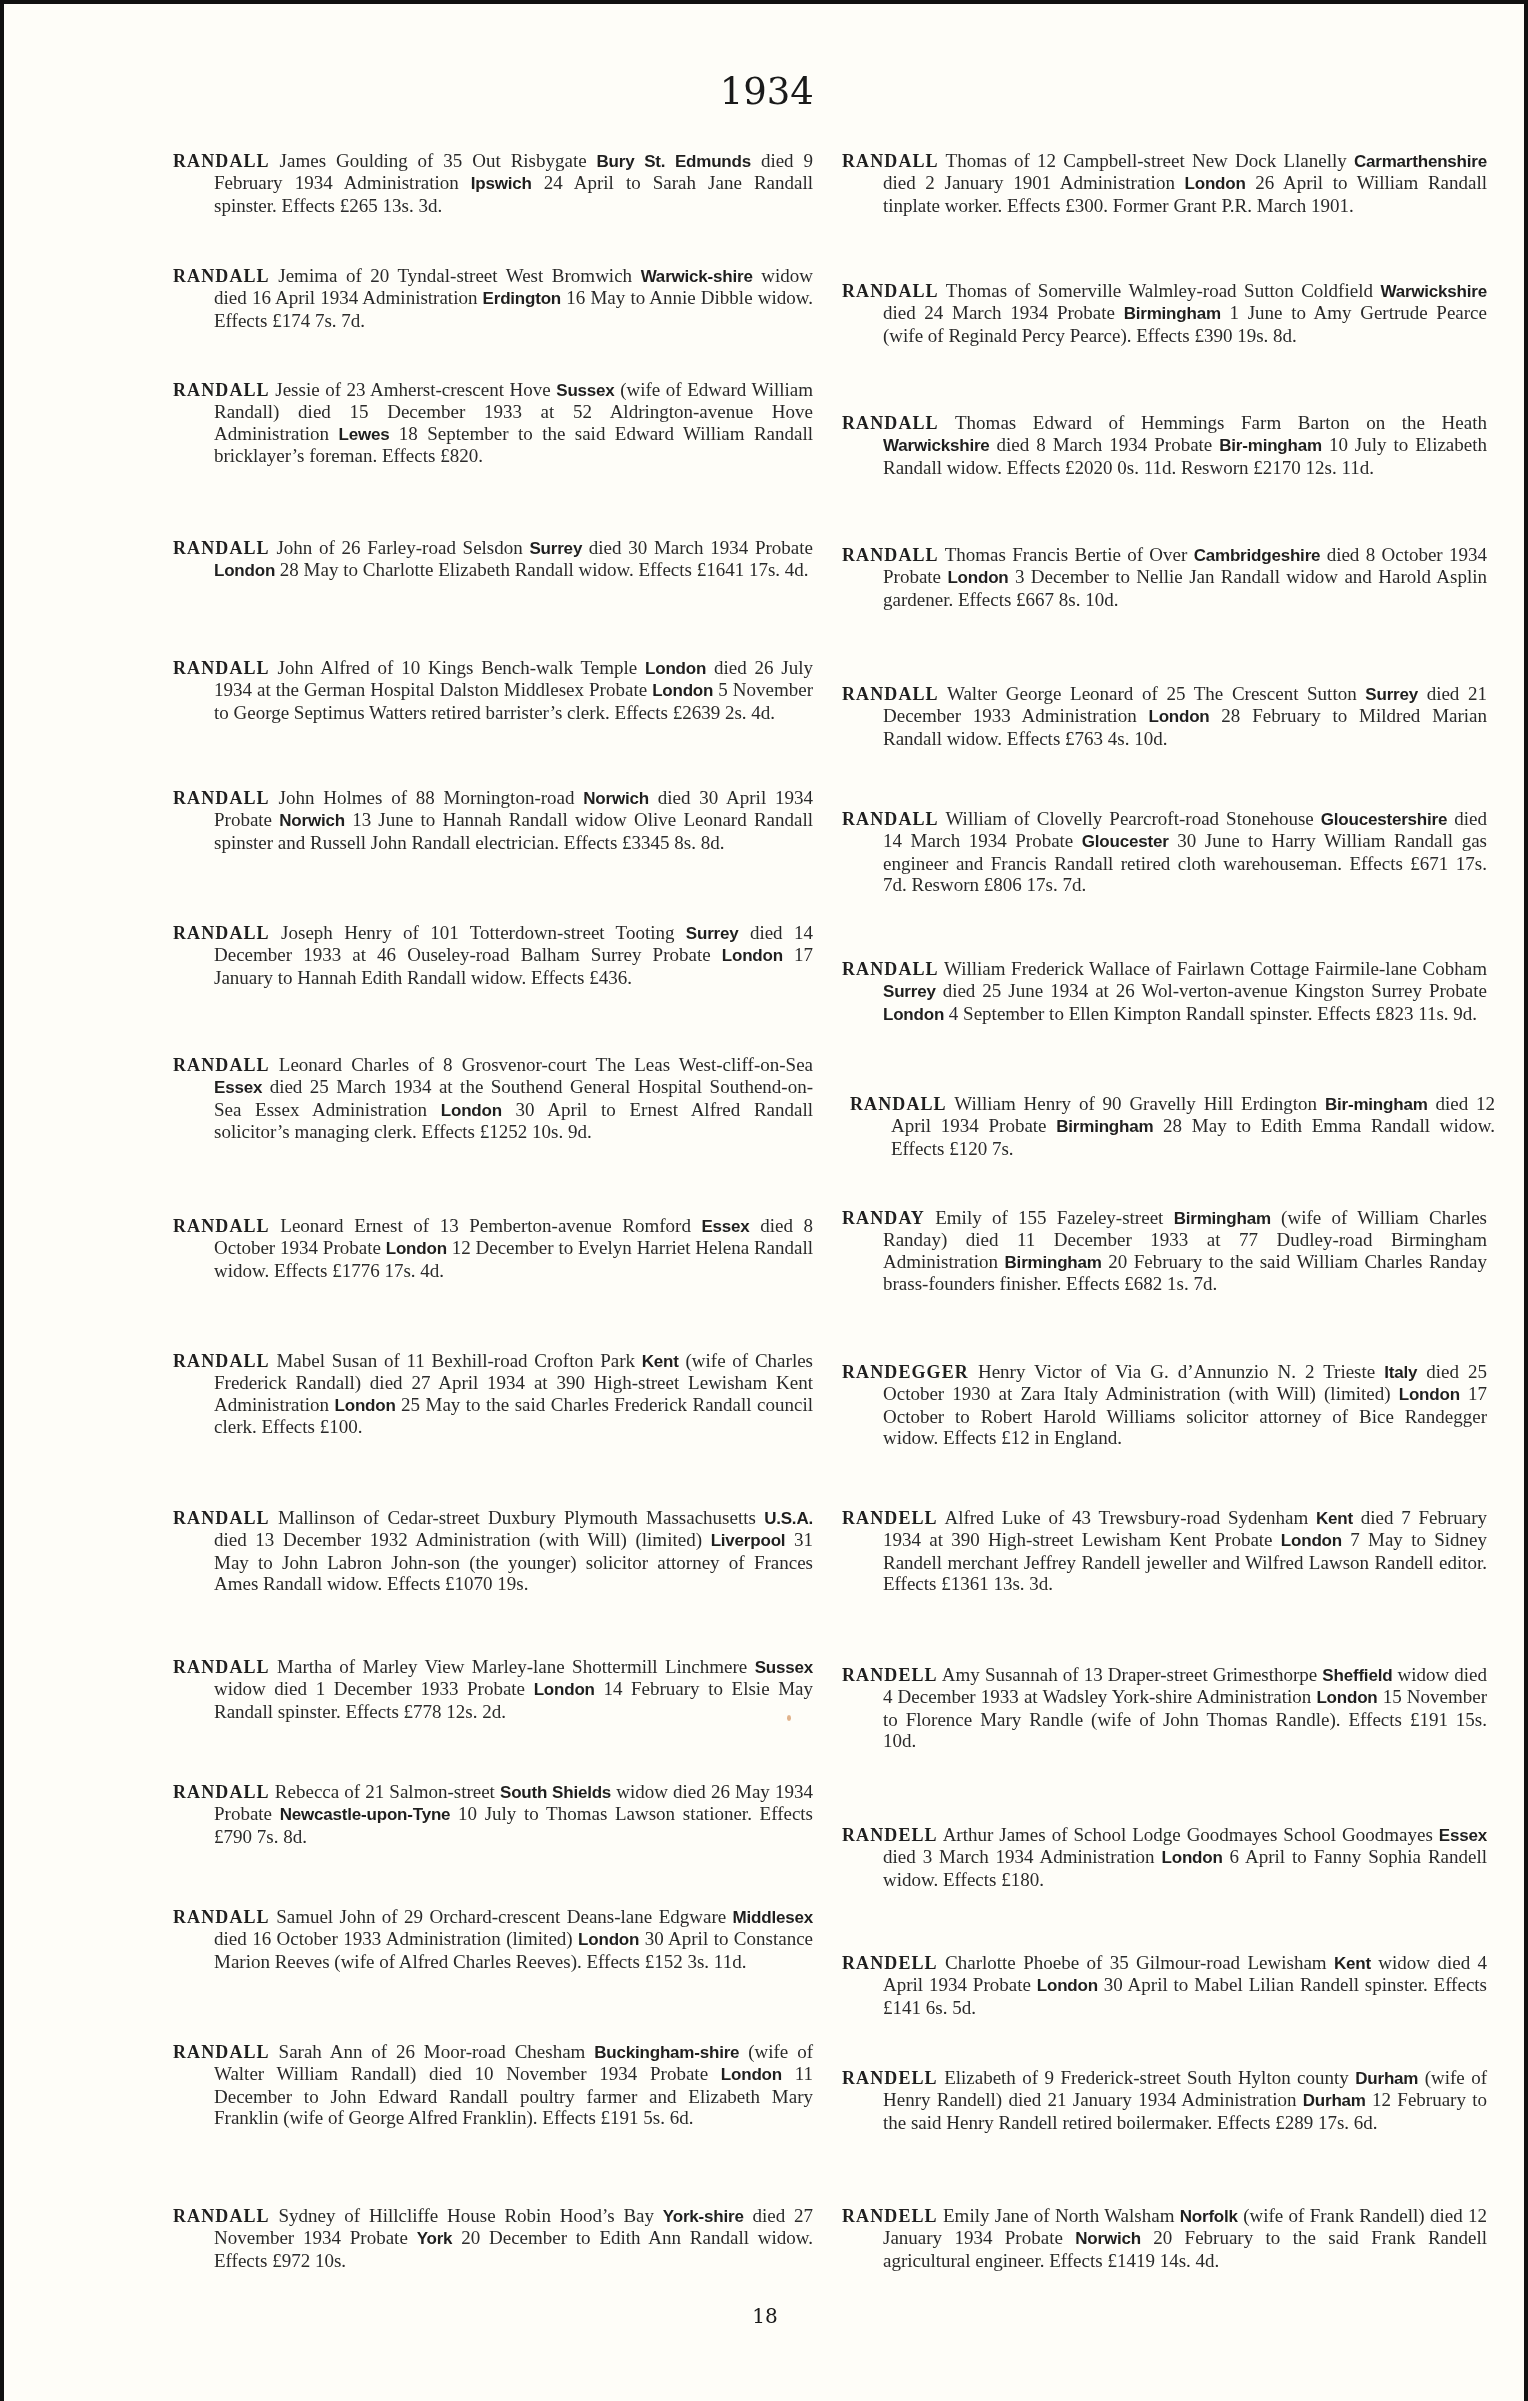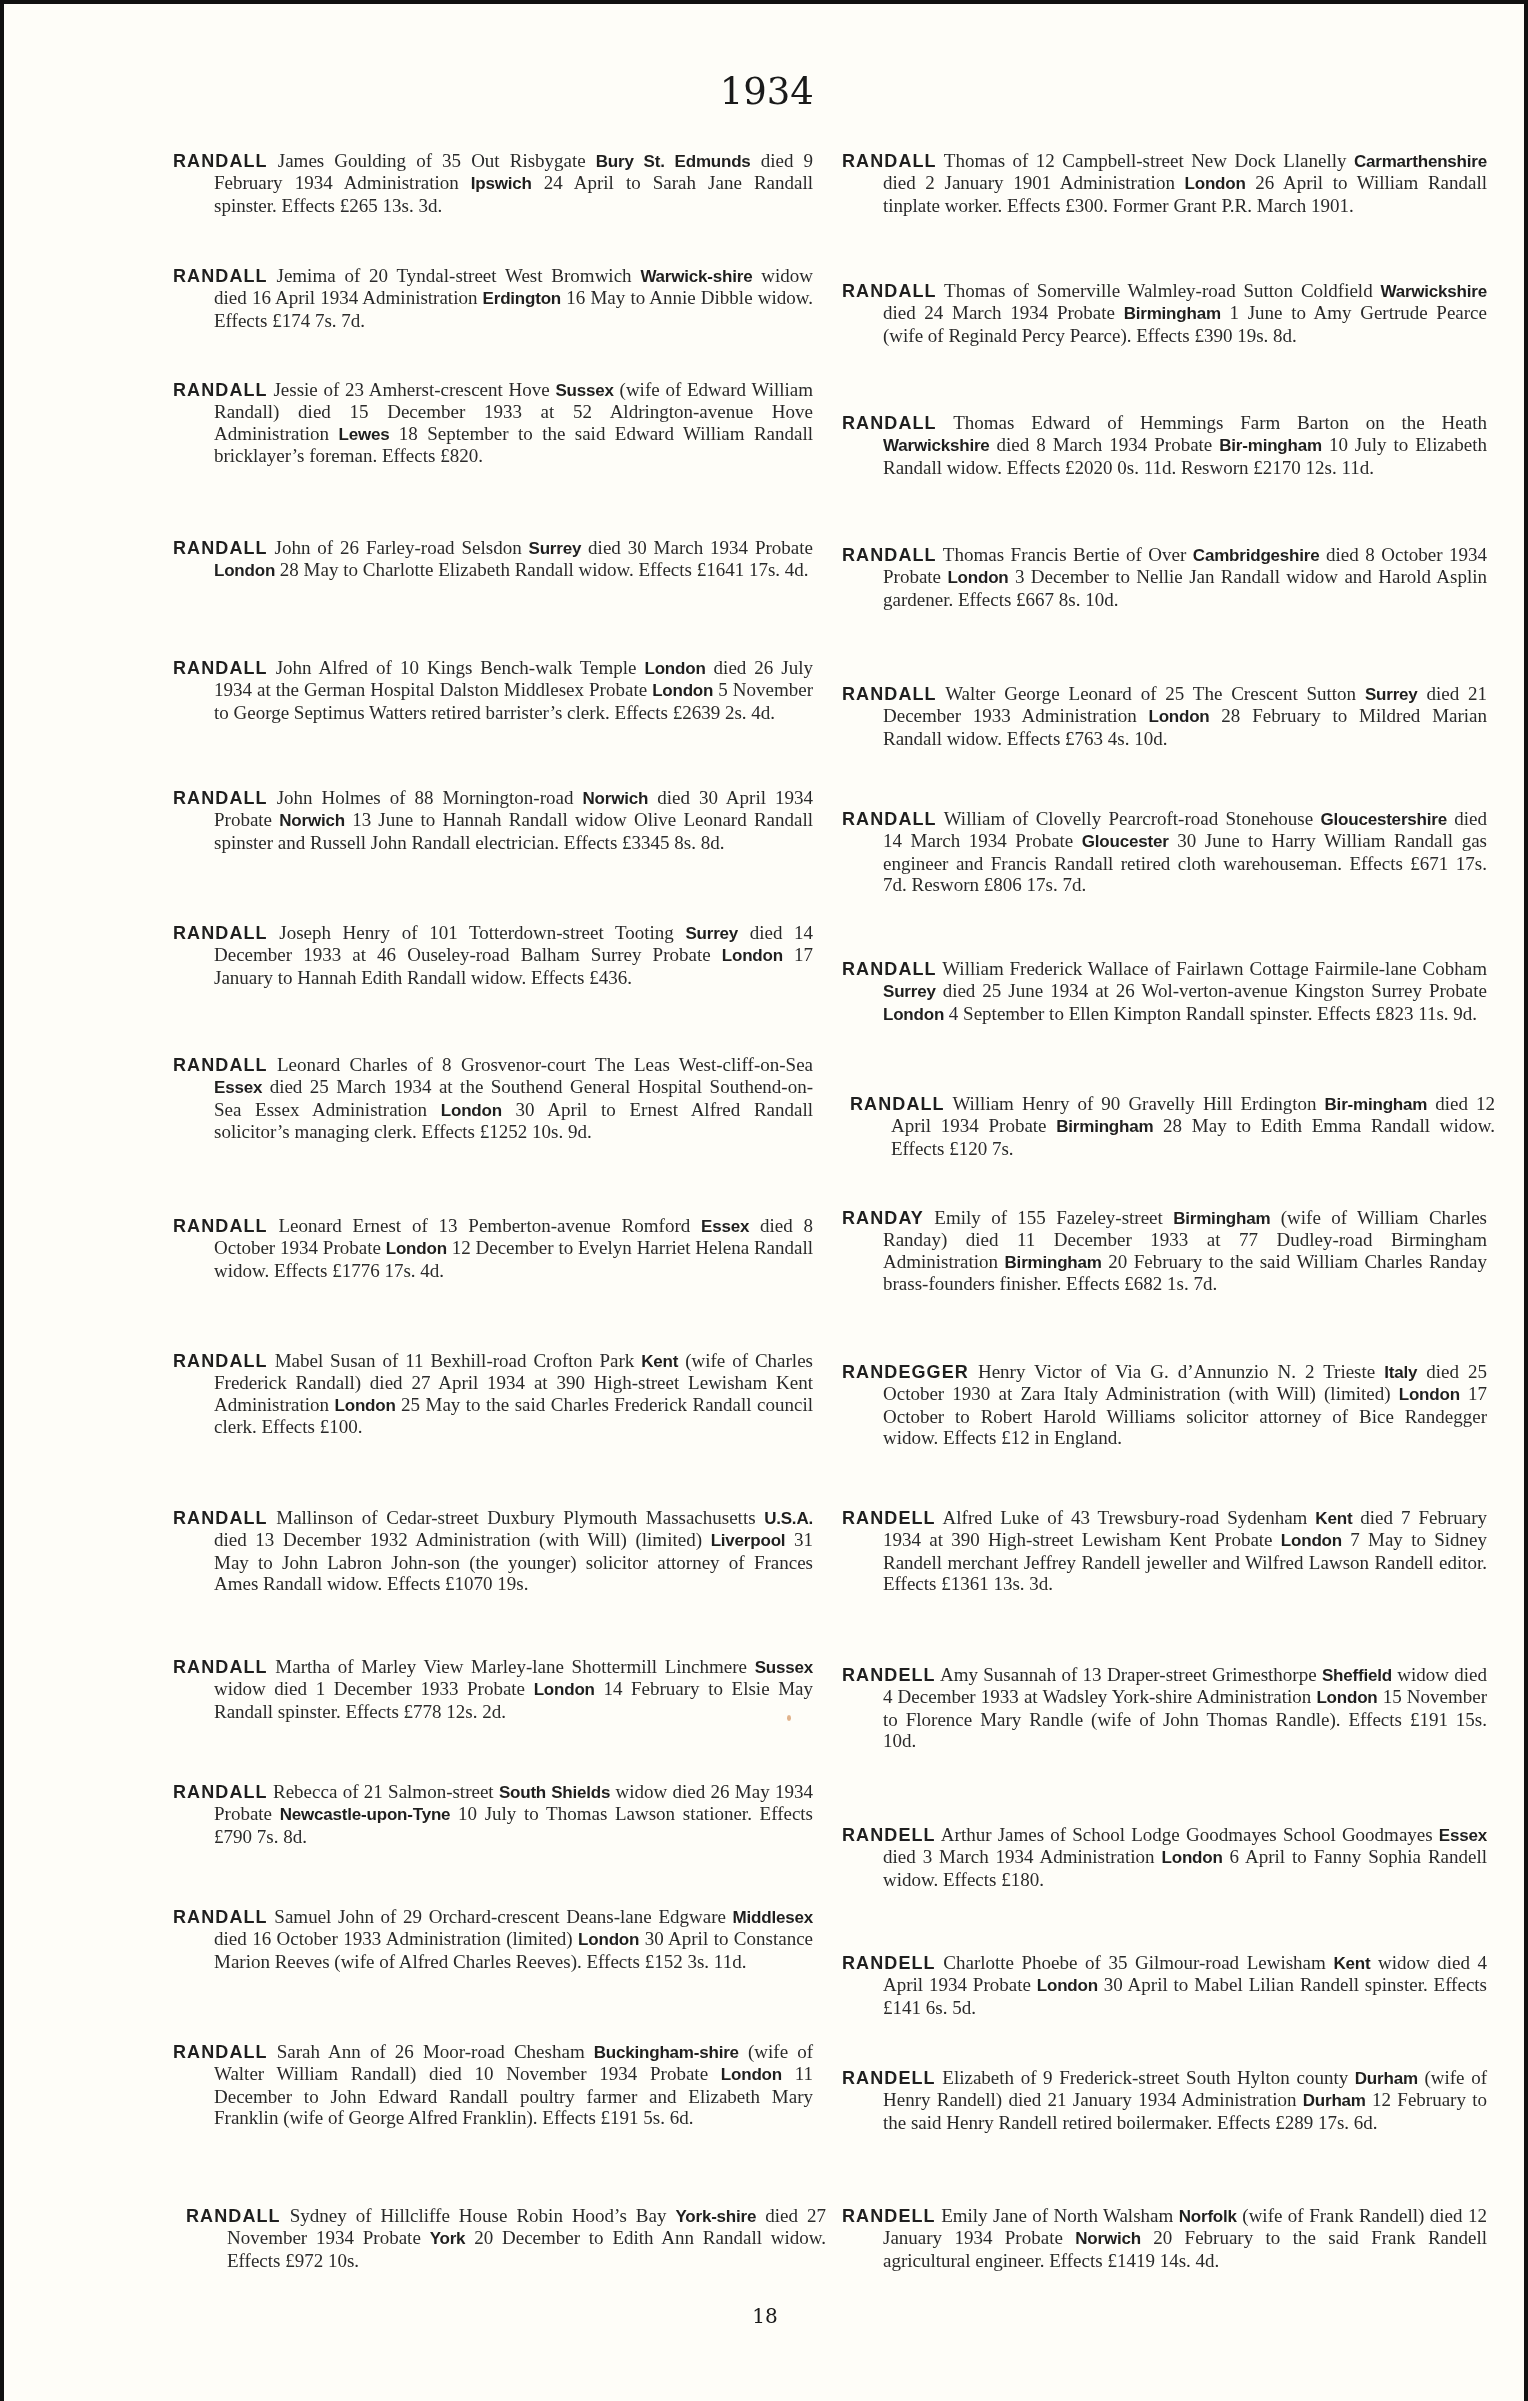--- a/index.html
+++ b/index.html
@@ -25,21 +25,21 @@
   .entry {
     position: absolute;
     font-size: 19px; line-height: 21.4px;
     text-align: justify;
     padding-left: 41px; text-indent: -41px;
     box-sizing: border-box;
   }
   .col-left  { left: 173px; width: 640px; }
   .col-right { left: 842px; width: 645px; }
   .surname {
-    font-family: Liberation Sans, sans-serif;
+    font-family: Liberation Serif, serif;
     font-weight: bold; font-size: 18px; letter-spacing: 1.1px; color: #1f1f1f;
   }
   .place {
     font-family: "Liberation Sans", "DejaVu Sans", sans-serif;
     font-weight: bold; font-size: 17px; color: #1f1f1f;
     letter-spacing: -0.2px;
   }
   .stain {
     position: absolute; width: 4.3px; height: 5.7px; border-radius: 50%;
     background: #d9a070; opacity: 0.8;
@@ -63,21 +63,21 @@
     <div class="entry col-left" style="top: 787px;"><span class="surname">RANDALL</span><span class="body-text"> John Holmes of 88 Mornington-road </span><span class="place">Norwich</span><span class="body-text"> died 30 April 1934 Probate </span><span class="place">Norwich</span><span class="body-text"> 13 June to Hannah Randall widow Olive Leonard Randall spinster and Russell John Randall electrician.   Effects £3345 8s. 8d.</span></div>
     <div class="entry col-left" style="top: 922px;"><span class="surname">RANDALL</span><span class="body-text"> Joseph Henry of 101 Totterdown-street Tooting </span><span class="place">Surrey</span><span class="body-text"> died 14 December 1933 at 46 Ouseley-road Balham Surrey Probate </span><span class="place">London</span><span class="body-text"> 17 January to Hannah Edith Randall widow.   Effects £436.</span></div>
     <div class="entry col-left" style="top: 1054px;"><span class="surname">RANDALL</span><span class="body-text"> Leonard Charles of 8 Grosvenor-court The Leas West-cliff-on-Sea </span><span class="place">Essex</span><span class="body-text"> died 25 March 1934 at the Southend General Hospital Southend-on-Sea Essex Administration </span><span class="place">London</span><span class="body-text"> 30 April to Ernest Alfred Randall solicitor’s managing clerk. Effects £1252 10s. 9d.</span></div>
     <div class="entry col-left" style="top: 1215px;"><span class="surname">RANDALL</span><span class="body-text"> Leonard Ernest of 13 Pemberton-avenue Romford </span><span class="place">Essex</span><span class="body-text"> died 8 October 1934 Probate </span><span class="place">London</span><span class="body-text"> 12 December to Evelyn Harriet Helena Randall widow. Effects £1776 17s. 4d.</span></div>
     <div class="entry col-left" style="top: 1350px;"><span class="surname">RANDALL</span><span class="body-text"> Mabel Susan of 11 Bexhill-road Crofton Park </span><span class="place">Kent</span><span class="body-text"> (wife of Charles Frederick Randall) died 27 April 1934 at 390 High-street Lewisham Kent Administration </span><span class="place">London</span><span class="body-text"> 25 May to the said Charles Frederick Randall council clerk. Effects £100.</span></div>
     <div class="entry col-left" style="top: 1507px;"><span class="surname">RANDALL</span><span class="body-text"> Mallinson of Cedar-street Duxbury Plymouth Massachusetts </span><span class="place">U.S.A.</span><span class="body-text"> died 13 December 1932 Administration (with Will) (limited) </span><span class="place">Liverpool</span><span class="body-text"> 31 May to John Labron John-son (the younger) solicitor attorney of Frances Ames Randall widow.   Effects £1070 19s.</span></div>
     <div class="entry col-left" style="top: 1656px;"><span class="surname">RANDALL</span><span class="body-text"> Martha of Marley View Marley-lane Shottermill Linchmere </span><span class="place">Sussex</span><span class="body-text"> widow died 1 December 1933 Probate </span><span class="place">London</span><span class="body-text"> 14 February to Elsie May Randall spinster. Effects £778 12s. 2d.</span></div>
     <div class="entry col-left" style="top: 1781px;"><span class="surname">RANDALL</span><span class="body-text"> Rebecca of 21 Salmon-street </span><span class="place">South Shields</span><span class="body-text"> widow died 26 May 1934 Probate </span><span class="place">Newcastle-upon-Tyne</span><span class="body-text"> 10 July to Thomas Lawson stationer.   Effects £790 7s. 8d.</span></div>
     <div class="entry col-left" style="top: 1906px;"><span class="surname">RANDALL</span><span class="body-text"> Samuel John of 29 Orchard-crescent Deans-lane Edgware </span><span class="place">Middlesex</span><span class="body-text"> died 16 October 1933 Administration (limited) </span><span class="place">London</span><span class="body-text"> 30 April to Constance Marion Reeves (wife of Alfred Charles Reeves).   Effects £152 3s. 11d.</span></div>
     <div class="entry col-left" style="top: 2041px;"><span class="surname">RANDALL</span><span class="body-text"> Sarah Ann of 26 Moor-road Chesham </span><span class="place">Buckingham-shire</span><span class="body-text"> (wife of Walter William Randall) died 10 November 1934 Probate </span><span class="place">London</span><span class="body-text"> 11 December to John Edward Randall poultry farmer and Elizabeth Mary Franklin (wife of George Alfred Franklin).   Effects £191 5s. 6d.</span></div>
-    <div class="entry col-left" style="top: 2205px; margin-left: 13px;"><span class="surname">RANDALL</span><span class="body-text"> Sydney of Hillcliffe House Robin Hood’s Bay </span><span class="place">York-shire</span><span class="body-text"> died 27 November 1934 Probate </span><span class="place">York</span><span class="body-text"> 20 December to Edith Ann Randall widow.   Effects £972 10s.</span></div>
+    <div class="entry col-left" style="top: 2205px;"><span class="surname">RANDALL</span><span class="body-text"> Sydney of Hillcliffe House Robin Hood’s Bay </span><span class="place">York-shire</span><span class="body-text"> died 27 November 1934 Probate </span><span class="place">York</span><span class="body-text"> 20 December to Edith Ann Randall widow.   Effects £972 10s.</span></div>
   </div>
 <div id="right-col">
     <div class="entry col-right" style="top: 150px;"><span class="surname">RANDALL</span><span class="body-text"> Thomas of 12 Campbell-street New Dock Llanelly </span><span class="place">Carmarthenshire</span><span class="body-text"> died 2 January 1901 Administration </span><span class="place">London</span><span class="body-text"> 26 April to William Randall tinplate worker. Effects £300.  Former Grant P.R. March 1901.</span></div>
     <div class="entry col-right" style="top: 280px;"><span class="surname">RANDALL</span><span class="body-text"> Thomas of Somerville Walmley-road Sutton Coldfield </span><span class="place">Warwickshire</span><span class="body-text"> died 24 March 1934 Probate </span><span class="place">Birmingham</span><span class="body-text"> 1 June to Amy Gertrude Pearce (wife of Reginald Percy Pearce).   Effects £390 19s. 8d.</span></div>
     <div class="entry col-right" style="top: 412px;"><span class="surname">RANDALL</span><span class="body-text"> Thomas Edward of Hemmings Farm Barton on the Heath </span><span class="place">Warwickshire</span><span class="body-text"> died 8 March 1934 Probate </span><span class="place">Bir-mingham</span><span class="body-text"> 10 July to Elizabeth Randall widow. Effects £2020 0s. 11d.  Resworn £2170 12s. 11d.</span></div>
     <div class="entry col-right" style="top: 544px;"><span class="surname">RANDALL</span><span class="body-text"> Thomas Francis Bertie of Over </span><span class="place">Cambridgeshire</span><span class="body-text"> died 8 October 1934 Probate </span><span class="place">London</span><span class="body-text"> 3 December to Nellie Jan Randall widow and Harold Asplin gardener. Effects £667 8s. 10d.</span></div>
     <div class="entry col-right" style="top: 683px;"><span class="surname">RANDALL</span><span class="body-text"> Walter George Leonard of 25 The Crescent Sutton </span><span class="place">Surrey</span><span class="body-text"> died 21 December 1933 Administration </span><span class="place">London</span><span class="body-text"> 28 February to Mildred Marian Randall widow. Effects £763 4s. 10d.</span></div>
     <div class="entry col-right" style="top: 808px;"><span class="surname">RANDALL</span><span class="body-text"> William of Clovelly Pearcroft-road Stonehouse </span><span class="place">Gloucestershire</span><span class="body-text"> died 14 March 1934 Probate </span><span class="place">Gloucester</span><span class="body-text"> 30 June to Harry William Randall gas engineer and Francis Randall retired cloth warehouseman. Effects £671 17s. 7d.  Resworn £806 17s. 7d.</span></div>
     <div class="entry col-right" style="top: 958px;"><span class="surname">RANDALL</span><span class="body-text"> William Frederick Wallace of Fairlawn Cottage Fairmile-lane Cobham </span><span class="place">Surrey</span><span class="body-text"> died 25 June 1934 at 26 Wol-verton-avenue Kingston Surrey Probate </span><span class="place">London</span><span class="body-text"> 4 September to Ellen Kimpton Randall spinster.   Effects £823 11s. 9d.</span></div>
     <div class="entry col-right" style="top: 1093px; margin-left: 8px;"><span class="surname">RANDALL</span><span class="body-text"> William Henry of 90 Gravelly Hill Erdington </span><span class="place">Bir-mingham</span><span class="body-text"> died 12 April 1934 Probate </span><span class="place">Birmingham</span><span class="body-text"> 28 May to Edith Emma Randall widow.   Effects £120 7s.</span></div>

